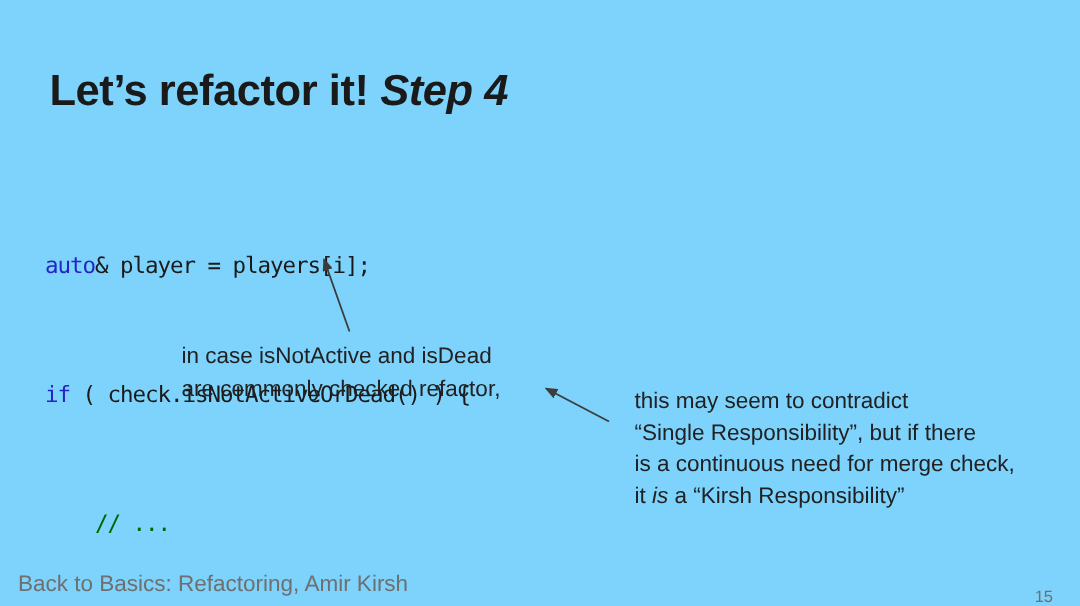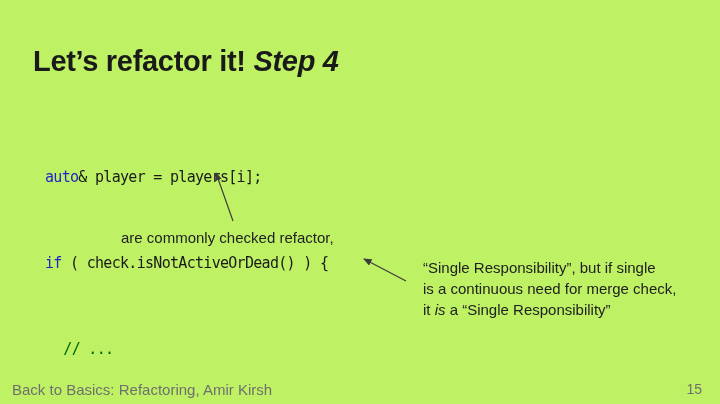--- a/index.html
+++ b/index.html
@@ -4,21 +4,21 @@
 <style>
   html, body {
     margin: 0;
     padding: 0;
     background: #ffffff;
   }
   .slide {
     position: relative;
     width: 720px;
     height: 404px;
-    background: #bef264;
+    background: #7dd3fc;
     overflow: hidden;
     font-family: "Liberation Sans", sans-serif;
     color: #212121;
   }
   .title {
     position: absolute;
     left: 33px;
     top: 44px;
     font-size: 29px;
     line-height: 34px;
@@ -34,21 +34,21 @@
     position: absolute;
     left: 30px;
     top: 106px;
     font-family: "DejaVu Sans Mono", "Liberation Mono", monospace;
     font-size: 15px;
     letter-spacing: -0.7px;
     line-height: 28.6px;
     color: #1a1a1a;
     white-space: pre;
   }
-  .code-block .kw { color: #2424c8; margin-left: 15px; }
+  .code-block .kw { color: #2424c8; }
   .code-block .comment { color: #006400; }
   .note {
     font-size: 15px;
     color: #212121;
     position: absolute;
     white-space: nowrap;
   }
   .note-left {
     left: 121px;
     top: 227px;
@@ -71,22 +71,22 @@
   .footer {
     position: absolute;
     left: 12px;
     top: 381px;
     font-size: 15px;
     color: #6f6f6f;
   }
   .page-number {
     position: absolute;
     right: 18px;
-    top: 381px;
-    font-size: 14px;
+    top: 392px;
+    font-size: 11px;
     color: #6f6f6f;
     text-align: center;
   }
 </style>
 </head>
 <body>
 
 <div class="slide">
 
   <div class="title">
@@ -104,25 +104,27 @@
     <defs>
       <marker id="arrowhead" markerWidth="9" markerHeight="7" refX="7.5" refY="3.5" orient="auto" markerUnits="userSpaceOnUse">
         <path d="M0,0 L8.5,3.5 L0,7 z" fill="#3c3c3c"></path>
       </marker>
     </defs>
     <line x1="233" y1="221" x2="216" y2="173" stroke="#3c3c3c" stroke-width="1.2" marker-end="url(#arrowhead)"></line>
     <line x1="406" y1="281" x2="364" y2="259" stroke="#3c3c3c" stroke-width="1.2" marker-end="url(#arrowhead)"></line>
   </svg>
 
   <div class="note note-left">
+    <div>in case isNotActive and isDead</div>
     <div>are commonly checked refactor,</div>
   </div>
 
   <div class="note note-right">
-    <div>“Single Responsibility”, but if single</div>
+    <div>this may seem to contradict</div>
+    <div>“Single Responsibility”, but if there</div>
     <div>is a continuous need for merge check,</div>
-    <div><span>it </span><span class="it">is</span><span> a “Single Responsibility”</span></div>
+    <div><span>it </span><span class="it">is</span><span> a “Kirsh Responsibility”</span></div>
   </div>
 
   <div class="footer">Back to Basics: Refactoring, Amir Kirsh</div>
   <div class="page-number">15</div>
 
 </div>
 
 </body></html>

